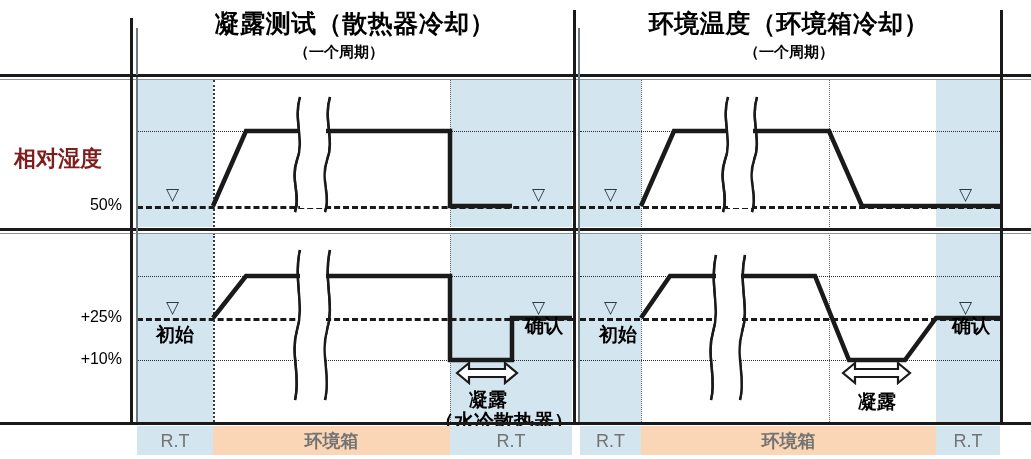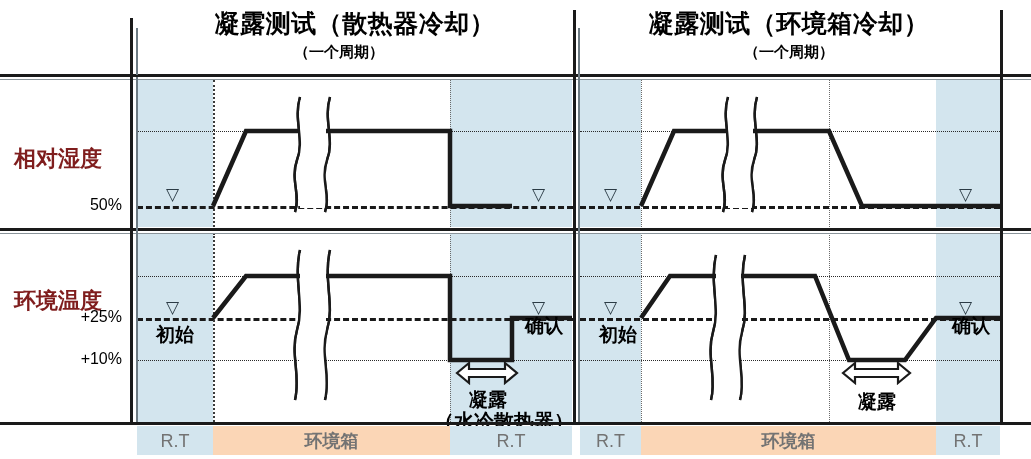--- a/index.html
+++ b/index.html
@@ -129,21 +129,21 @@
   }
 </style>
 </head>
 <body>
 
 <div id="root">
 
   <div class="title-main" style="left:137px; top:8px; width:436px;">凝露测试（散热器冷却）</div>
   <div class="title-sub" style="left:121px; top:43px; width:436px;">（一个周期）</div>
 
-  <div class="title-main" style="left:578px; top:8px; width:422px;">凝露测试（环境箱冷却）</div>
+  <div class="title-main" style="left:578px; top:8px; width:422px;">环境温度（环境箱冷却）</div>
   <div class="title-sub" style="left:578px; top:43px; width:422px;">（一个周期）</div>
 
   <div class="band-blue" style="left:137px; top:80px; width:76px; height:147px;"></div>
   <div class="band-blue" style="left:450px; top:80px; width:122px; height:147px;"></div>
   <div class="band-blue" style="left:580px; top:80px; width:61px; height:147px;"></div>
   <div class="band-blue" style="left:936px; top:80px; width:64px; height:147px;"></div>
 
   <div class="band-blue" style="left:137px; top:233px; width:76px; height:189px;"></div>
   <div class="band-blue" style="left:450px; top:233px; width:122px; height:189px;"></div>
   <div class="band-blue" style="left:580px; top:233px; width:61px; height:189px;"></div>
@@ -261,21 +261,20 @@
   <div class="band-orange" style="left:641px; top:426px; width:295px; height:29px;"></div>
   <div class="band-blue" style="left:936px; top:426px; width:64px; height:29px;"></div>
 
   <div class="bar-label" style="left:580px; top:430px; width:61px;">R.T</div>
   <div class="bar-label bar-label-cn" style="left:641px; top:430px; width:295px;">环境箱</div>
   <div class="bar-label" style="left:936px; top:430px; width:64px;">R.T</div>
 
   <div class="row-label" style="left:14px; top:120px;">相对湿度</div>
   <div class="axis-tick" style="left:0px; top:196px; width:122px;">50%</div>
 
-  <div class="row-label" style="left:14px; top:262px;">环境温度</div>
   <div class="axis-tick" style="left:0px; top:308px; width:122px;">+25%</div>
   <div class="axis-tick" style="left:0px; top:350px; width:122px;">+10%</div>
 
   <div class="hline" style="left:0px; top:74px; width:1031px; height:3px;"></div>
 
   <div class="hline" style="left:0px; top:79px; width:1031px; height:1px; background:#8a949a;"></div>
 
   <div class="hline" style="left:0px; top:228px; width:1031px; height:3px;"></div>
   <div class="hline" style="left:0px; top:233px; width:1031px; height:1px; background:#8a949a;"></div>
 

